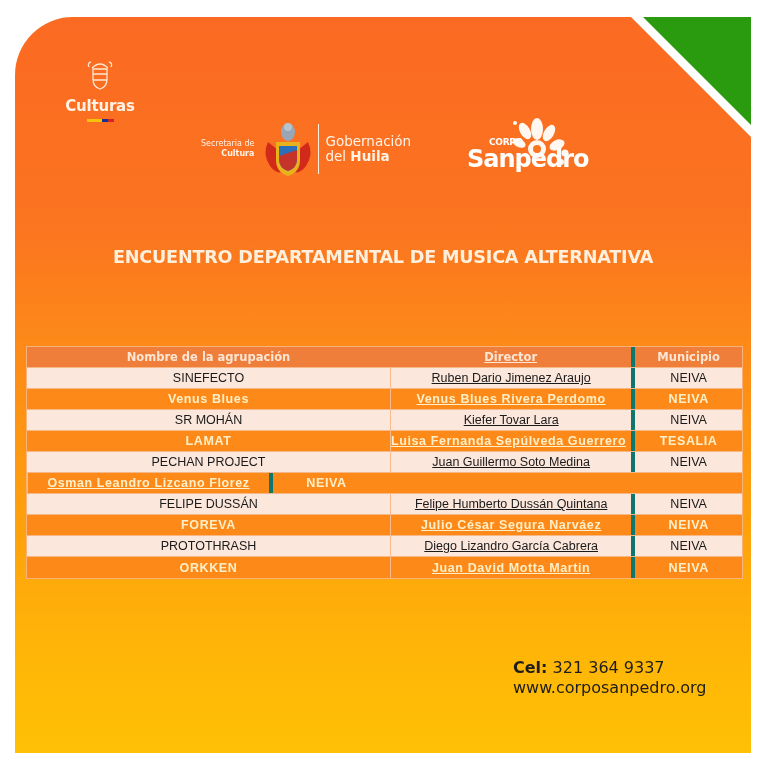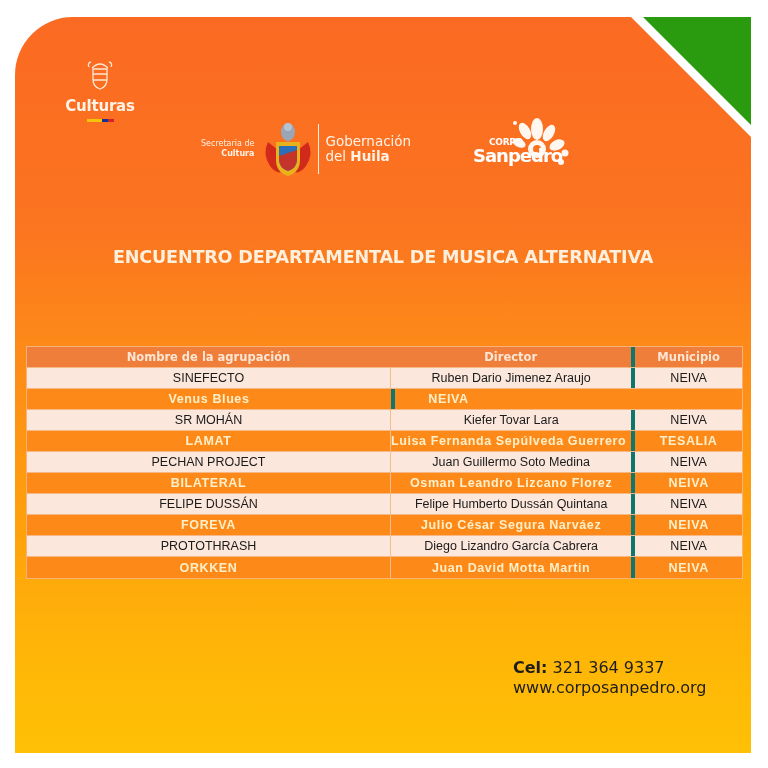--- a/index.html
+++ b/index.html
@@ -32,34 +32,34 @@
   .huila { position: absolute; left: 186px; top: 102px; height: 60px; display: flex; align-items: center; }
   .huila .secretaria { text-align: right; color: #fff3e6; font-size: 8px; line-height: 10px; margin-right: 8px; }
   .huila .secretaria b { display: block; font-weight: bold; }
   .huila .shield { width: 52px; height: 58px; }
   .huila .divider { width: 1px; height: 50px; background: #fff0e0; margin: 0 6px 0 4px; }
   .huila .gob { color: #fff3e6; font-size: 13.5px; line-height: 15px; }
   .huila .gob b { font-weight: bold; }
 
   .corpo { position: absolute; left: 450px; top: 98px; width: 110px; height: 64px; }
   .corpo .corpo-small { position: absolute; left: 24px; top: 22px; color: #fff; font-size: 9px; font-weight: bold; letter-spacing: -0.3px; text-align: center; }
-  .corpo .corpo-big { position: absolute; left: 2px; top: 30px; color: #fff; font-size: 18px; font-weight: bold; letter-spacing: -1px; margin-left: 6px; }
+  .corpo .corpo-big { position: absolute; left: 2px; top: 30px; color: #fff; font-size: 24px; font-weight: bold; letter-spacing: -1px; }
 
   .title {
     position: absolute; left: 0; width: 736px; top: 230px; text-align: center;
     color: #fff0de; font-family: "DejaVu Sans", sans-serif; font-weight: bold; font-size: 17.6px; letter-spacing: -0.2px;
   }
 
   
   .table { position: absolute; left: 11px; top: 329px; width: 717px; border: 1px solid #f8b27a; }
   .row { display: flex; height: 21px; border-bottom: 1px solid #f7b888; }
   .row:last-child { border-bottom: none; }
   .cell { display: flex; align-items: center; justify-content: center; font-family: "Liberation Sans", sans-serif; font-size: 12.5px; white-space: nowrap; overflow: hidden; }
   .c1 { width: 364px; }
-  .c2 { width: 242px; border-left: 1px solid #f6bc8e; }
+  .c2 { width: 242px; border-left: 1px solid #f6bc8e; text-decoration: underline; }
   .c3 { width: 111px; border-left: 4px solid #0f766e; }
   .row.head { background: #ee7e3a; }
   .row.head .cell { color: #fde6d4; font-family: "DejaVu Sans", sans-serif; font-weight: bold; font-size: 11.5px; }
   .row.head .c2 { border-left: none; }
   .row.light { background: #fce7dc; }
   .row.light .cell { color: #1a1a1a; }
   .row.dark { background: #fd8a18; }
   .row.dark .cell { color: #ffefc8; font-weight: bold; letter-spacing: 0.6px; }
 
   .info { position: absolute; left: 498px; top: 641px; color: #1d1d1d; font-family: "DejaVu Sans", sans-serif; font-size: 16px; line-height: 20px; }
@@ -141,39 +141,39 @@
       <div class="cell c2">Director</div>
       <div class="cell c3">Municipio</div>
     </div>
     <div class="row light">
       <div class="cell c1">SINEFECTO</div>
       <div class="cell c2">Ruben Dario Jimenez Araujo</div>
       <div class="cell c3">NEIVA</div>
     </div>
     <div class="row dark">
       <div class="cell c1">Venus Blues</div>
+      <div class="cell c2">Venus Blues Rivera Perdomo</div>
       <div class="cell c3">NEIVA</div>
     </div>
     <div class="row light">
       <div class="cell c1">SR MOHÁN</div>
       <div class="cell c2">Kiefer Tovar Lara</div>
       <div class="cell c3">NEIVA</div>
     </div>
     <div class="row dark">
       <div class="cell c1">LAMAT</div>
       <div class="cell c2" style="justify-content:flex-start">Luisa Fernanda Sepúlveda Guerrero</div>
       <div class="cell c3">TESALIA</div>
     </div>
     <div class="row light">
       <div class="cell c1">PECHAN PROJECT</div>
       <div class="cell c2">Juan Guillermo Soto Medina</div>
       <div class="cell c3">NEIVA</div>
     </div>
     <div class="row dark">
-      <div class="cell c1">BILATERAL</div>
       <div class="cell c2">Osman Leandro Lizcano Florez</div>
       <div class="cell c3">NEIVA</div>
     </div>
     <div class="row light">
       <div class="cell c1">FELIPE DUSSÁN</div>
       <div class="cell c2">Felipe Humberto Dussán Quintana</div>
       <div class="cell c3">NEIVA</div>
     </div>
     <div class="row dark">
       <div class="cell c1">FOREVA</div>

